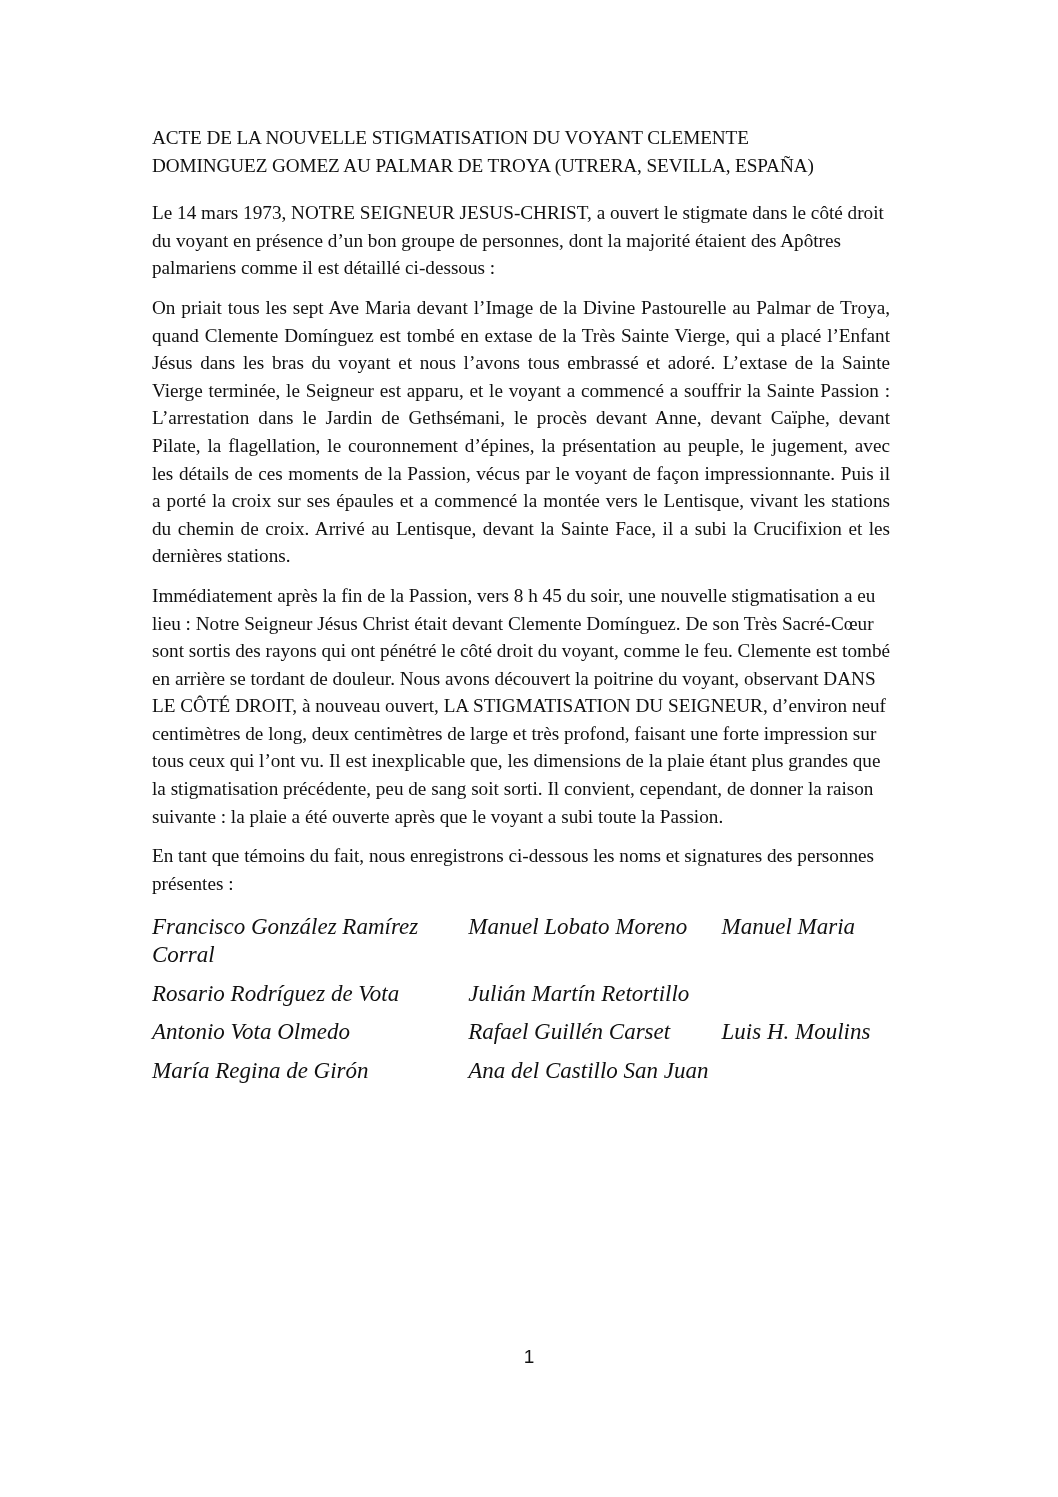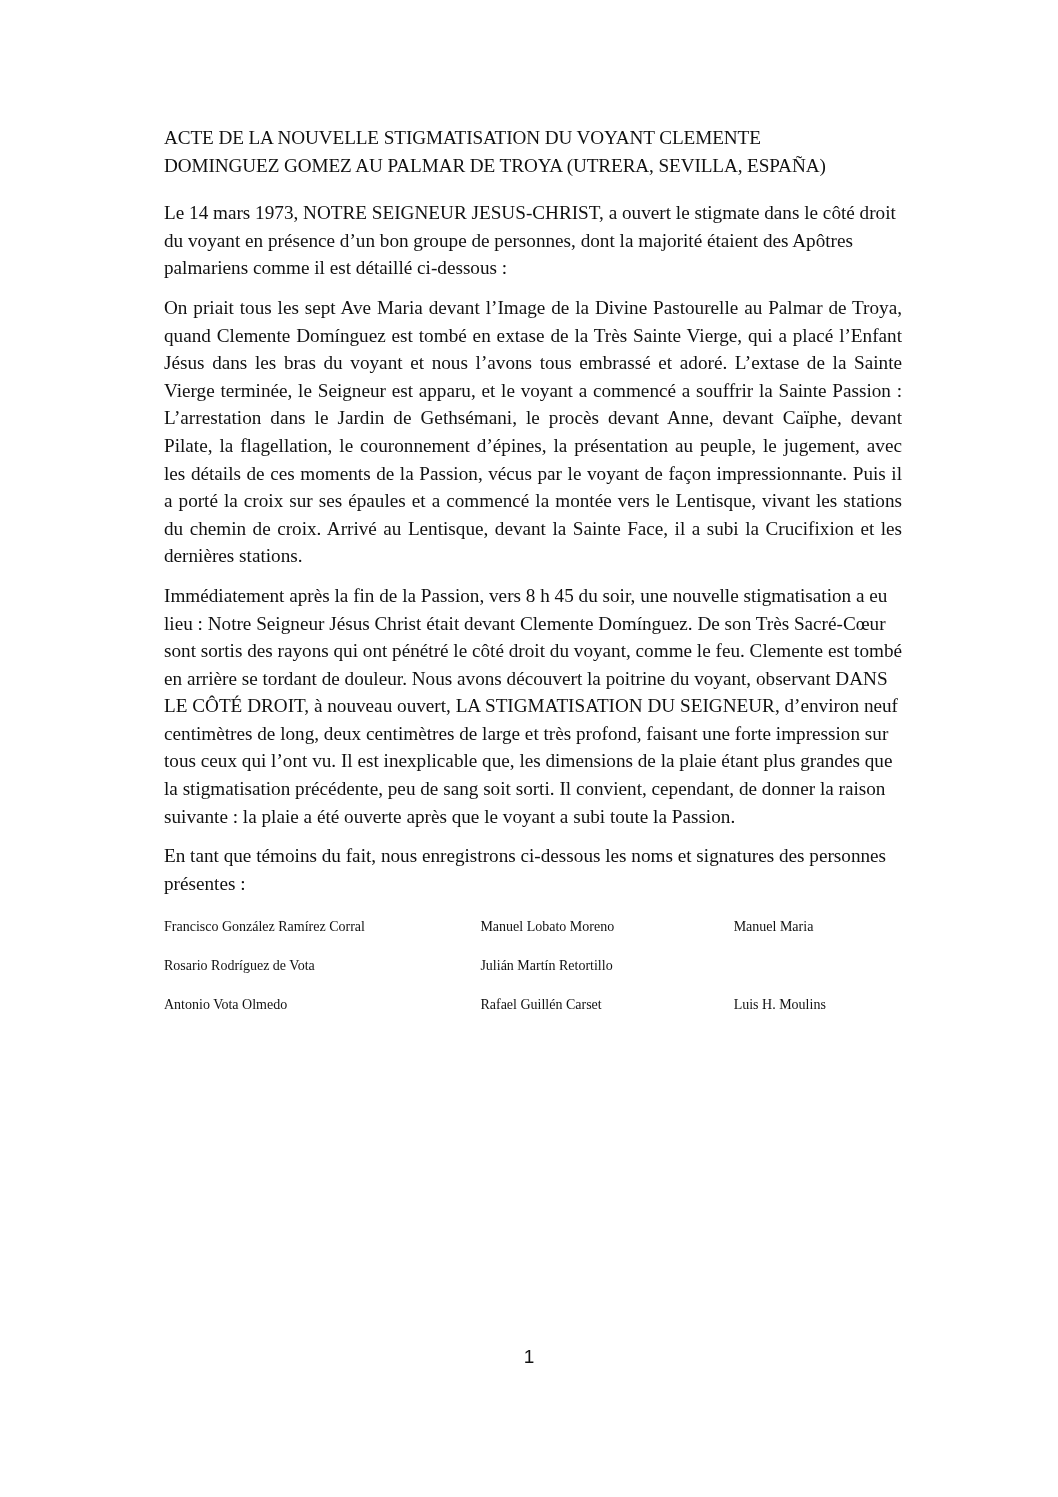--- a/index.html
+++ b/index.html
@@ -10,21 +10,21 @@
     body {
       width: 1058px;
       height: 1497px;
       position: relative;
       overflow: hidden;
       font-family: "Liberation Serif", "DejaVu Serif", serif;
       color: #111111;
     }
     .page {
       position: absolute;
-      left: 164px;
+      left: 152px;
       top: 124px;
       width: 738px;
       font-size: 19.2px;
       line-height: 27.6px;
     }
     .title {
       margin: 0 0 20px 0;
       font-weight: normal;
       font-size: 19.2px;
       line-height: 27.6px;
@@ -35,22 +35,23 @@
       margin: 7px 0 12px 0;
     }
     .justify {
       text-align: justify;
     }
     .u {
     }
     .witness-table {
       margin-top: 16px;
       border-collapse: collapse;
-      font-size: 14px;
+      font-size: 23px;
       line-height: 27.6px;
+      font-style: italic;
     }
     .witness-table td {
       vertical-align: top;
       padding: 0 0 11px 0;
     }
     .c1 { width: 320px; padding-right: 0; }
     .c2 { width: 256px; }
     .c3 { width: 170px; }
     .page-number {
       position: absolute;
@@ -87,17 +88,22 @@
       <tr>
         <td class="c1">Rosario Rodríguez de Vota</td>
         <td class="c2">Julián Martín Retortillo</td>
         <td class="c3"></td>
       </tr>
       <tr>
         <td class="c1">Antonio Vota Olmedo</td>
         <td class="c2">Rafael Guillén Carset</td>
         <td class="c3">Luis H. Moulins</td>
       </tr>
+      <tr>
+        <td class="c1">María Regina de Girón</td>
+        <td class="c2">Ana del Castillo San Juan</td>
+        <td class="c3"></td>
+      </tr>
     </tbody>
   </table>
 </div>
 
 <div class="page-number">1</div>
 
 </body></html>

